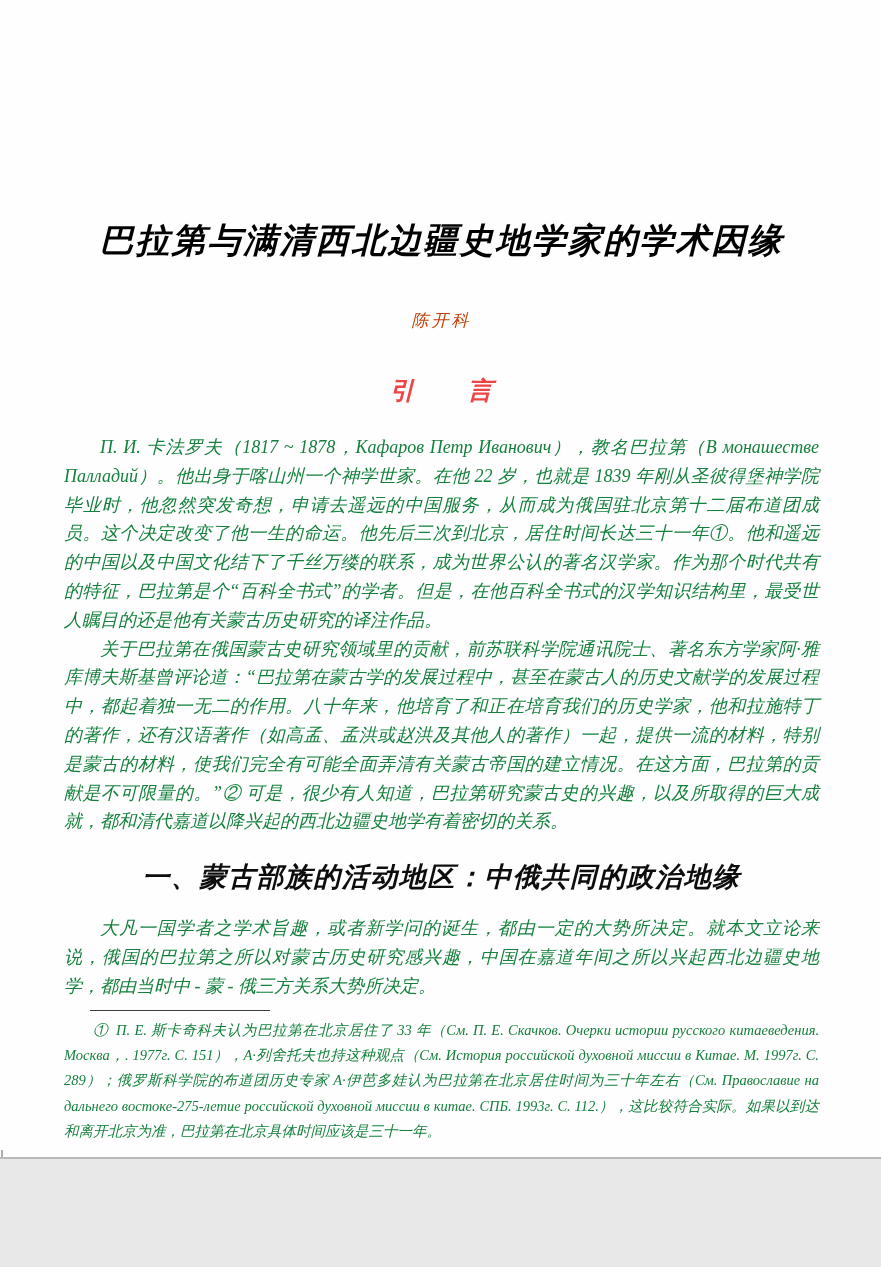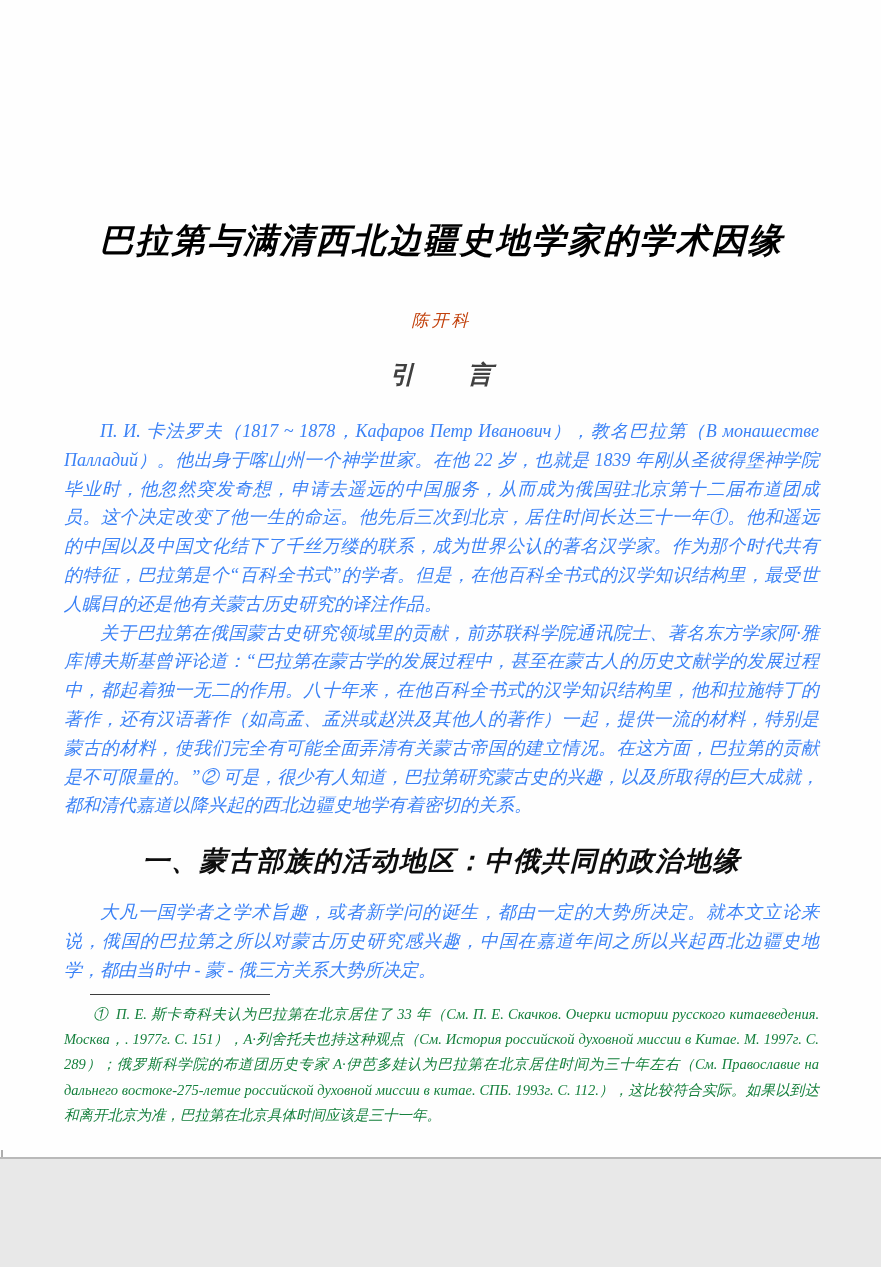--- a/index.html
+++ b/index.html
@@ -29,35 +29,35 @@
   }
   .author {
     margin-top: 47px;
     text-align: center;
     font-family: "DejaVu Sans", "Liberation Sans", sans-serif;
     font-size: 17px;
     letter-spacing: 3px;
     color: #c2410c;
   }
   .intro-heading {
-    margin: 26px 0 0 0;
+    margin: 42px 0 0 0;
     text-align: center;
     font-family: "DejaVu Sans", "Liberation Sans", sans-serif;
     font-weight: 600;
     font-size: 25px;
     letter-spacing: 1px;
-    color: #404040;
+    color: #ef4444;
   }
   .body-para {
     margin: 0;
     font-size: 18px;
     line-height: 28.8px;
     text-align: justify;
     text-indent: 2em;
-    color: #3b82f6;
+    color: #15803d;
   }
   .body-para.first { margin-top: 26px; }
   .section-heading {
     margin: 23px 0 19px 0;
     text-align: center;
     font-family: "DejaVu Sans", "Liberation Sans", sans-serif;
     font-weight: bold;
     font-size: 27px;
     letter-spacing: 1.5px;
     color: #0d0d0d;
@@ -97,21 +97,21 @@
   <div class="content">
 
     <h1 class="title">巴拉第与满清西北边疆史地学家的学术因缘</h1>
 
     <div class="author">陈开科</div>
 
     <h2 class="intro-heading">引　　言</h2>
 
     <p class="body-para first">П. И. 卡法罗夫（1817 ~ 1878，Кафаров Петр Иванович），教名巴拉第（В монашестве Палладий）。他出身于喀山州一个神学世家。在他 22 岁，也就是 1839 年刚从圣彼得堡神学院毕业时，他忽然突发奇想，申请去遥远的中国服务，从而成为俄国驻北京第十二届布道团成员。这个决定改变了他一生的命运。他先后三次到北京，居住时间长达三十一年①。他和遥远的中国以及中国文化结下了千丝万缕的联系，成为世界公认的著名汉学家。作为那个时代共有的特征，巴拉第是个“百科全书式”的学者。但是，在他百科全书式的汉学知识结构里，最受世人瞩目的还是他有关蒙古历史研究的译注作品。</p>
 
-    <p class="body-para">关于巴拉第在俄国蒙古史研究领域里的贡献，前苏联科学院通讯院士、著名东方学家阿·雅库博夫斯基曾评论道：“巴拉第在蒙古学的发展过程中，甚至在蒙古人的历史文献学的发展过程中，都起着独一无二的作用。八十年来，在他百科全书式的汉学知识结构里，他和拉施特丁的著作，还有汉语著作（如高孟、孟洪或赵洪及其他人的著作）一起，提供一流的材料，特别是蒙古的材料，使我们完全有可能全面弄清有关蒙古帝国的建立情况。在这方面，巴拉第的贡献是不可限量的。”② 可是，很少有人知道，巴拉第研究蒙古史的兴趣，以及所取得的巨大成就，都和清代嘉道以降兴起的西北边疆史地学有着密切的关系。</p>
+    <p class="body-para">关于巴拉第在俄国蒙古史研究领域里的贡献，前苏联科学院通讯院士、著名东方学家阿·雅库博夫斯基曾评论道：“巴拉第在蒙古学的发展过程中，甚至在蒙古人的历史文献学的发展过程中，都起着独一无二的作用。八十年来，他培育了和正在培育我们的历史学家，他和拉施特丁的著作，还有汉语著作（如高孟、孟洪或赵洪及其他人的著作）一起，提供一流的材料，特别是蒙古的材料，使我们完全有可能全面弄清有关蒙古帝国的建立情况。在这方面，巴拉第的贡献是不可限量的。”② 可是，很少有人知道，巴拉第研究蒙古史的兴趣，以及所取得的巨大成就，都和清代嘉道以降兴起的西北边疆史地学有着密切的关系。</p>
 
     <h2 class="section-heading">一、蒙古部族的活动地区：中俄共同的政治地缘</h2>
 
     <p class="body-para">大凡一国学者之学术旨趣，或者新学问的诞生，都由一定的大势所决定。就本文立论来说，俄国的巴拉第之所以对蒙古历史研究感兴趣，中国在嘉道年间之所以兴起西北边疆史地学，都由当时中 - 蒙 - 俄三方关系大势所决定。</p>
 
     <hr class="footnote-rule">
 
     <div class="footnotes">
       <p class="footnote"><span class="fn-marker">①</span><span>П. Е. 斯卡奇科夫认为巴拉第在北京居住了 33 年（См. П. Е. Скачков. Очерки истории русского китаеведения. Москва，. 1977г. С. 151），А·列舍托夫也持这种观点（См. История российской духовной миссии в Китае. М. 1997г. С. 289）；俄罗斯科学院的布道团历史专家 А·伊芭多娃认为巴拉第在北京居住时间为三十年左右（См. Православие на дальнего востоке-275-летие российской духовной миссии в китае. СПБ. 1993г. С. 112.），这比较符合实际。如果以到达和离开北京为准，巴拉第在北京具体时间应该是三十一年。</span></p>
     </div>

